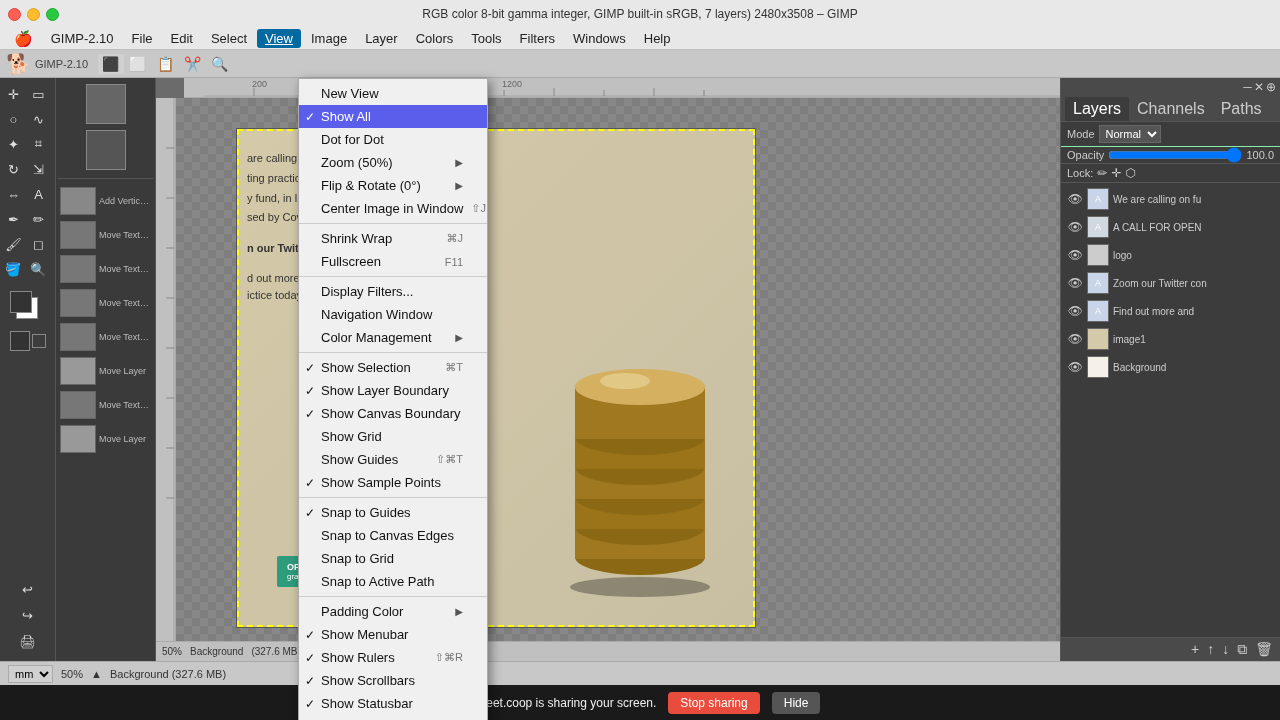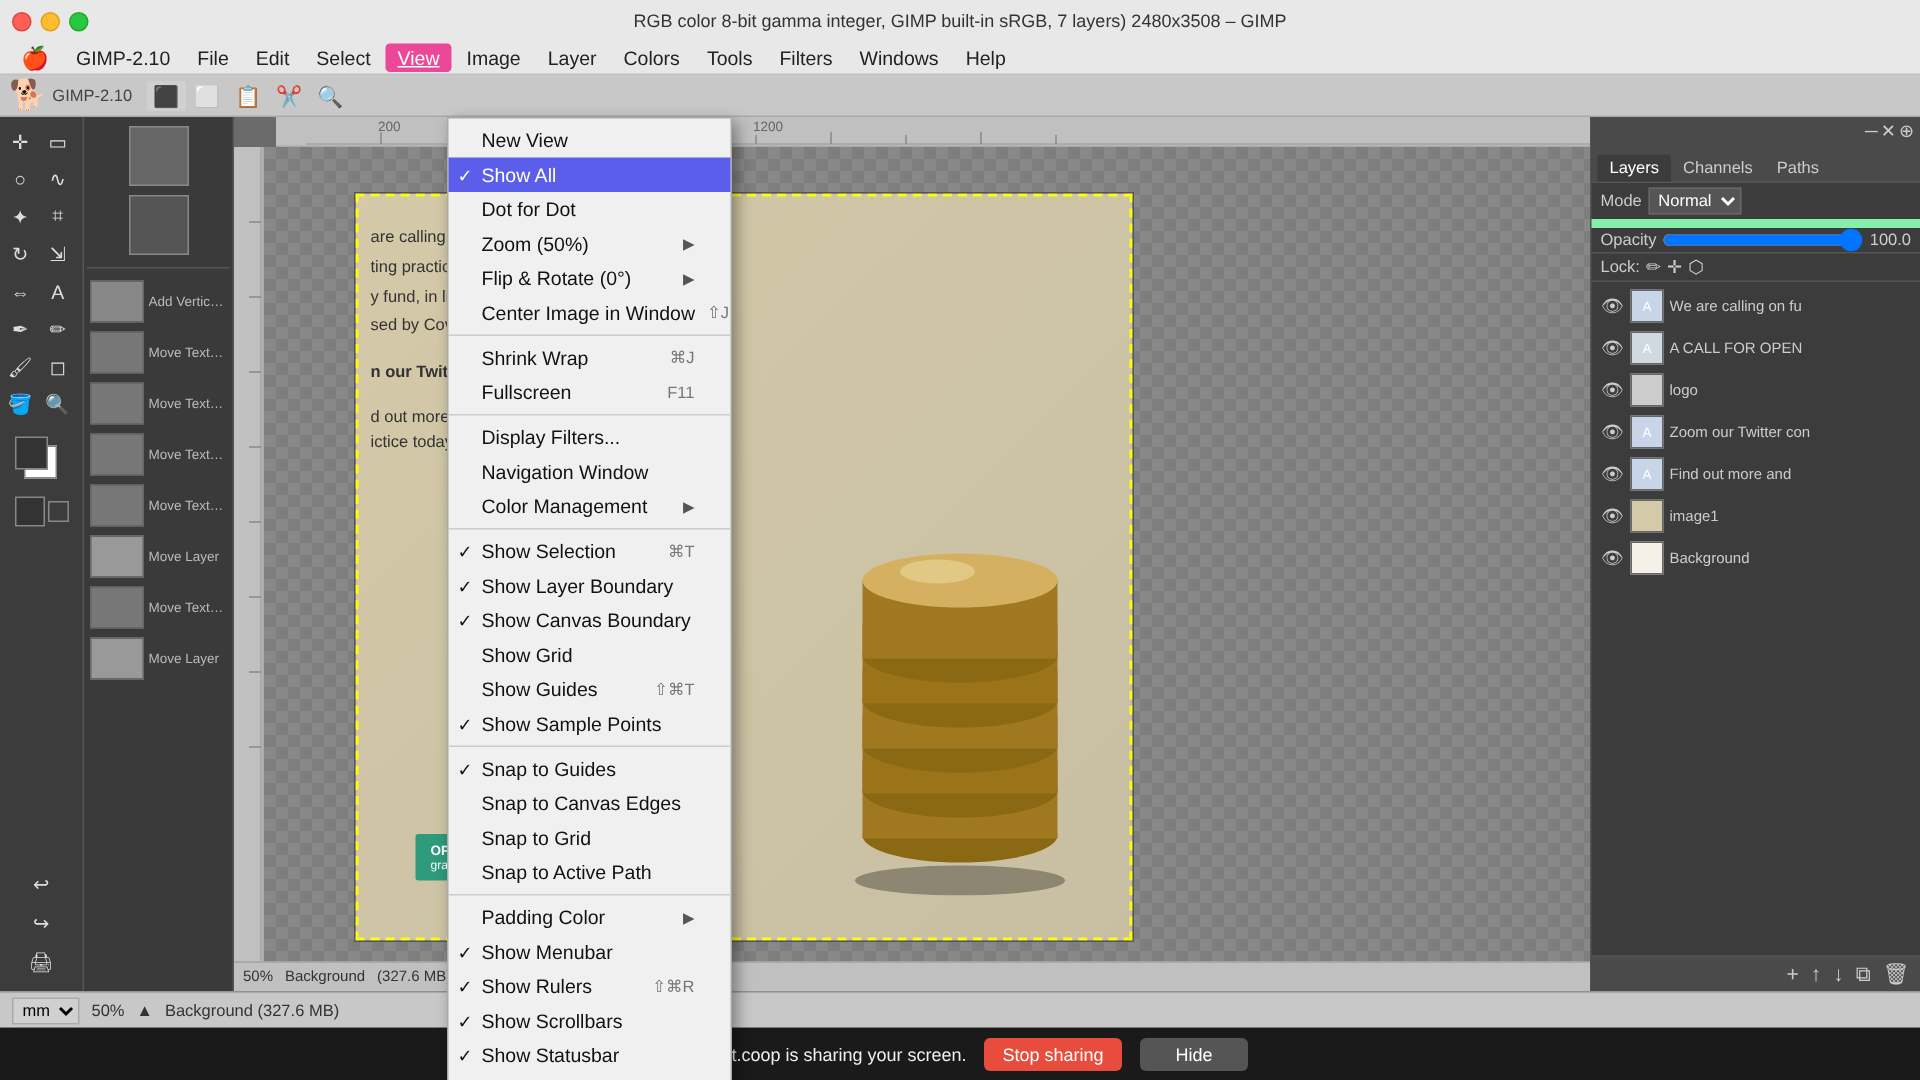--- a/index.html
+++ b/index.html
@@ -51,21 +51,21 @@
       border-bottom: 1px solid #c0c0c0;
     }
     .mac-menu-item {
       padding: 2px 8px;
       font-size: 13px;
       color: #222;
       border-radius: 3px;
       cursor: pointer;
       white-space: nowrap;
     }
-    .mac-menu-item.active { background: #ec4899; color: #fff; text-decoration: underline; }
+    .mac-menu-item.active { background: #0369a1; color: #fff; text-decoration: underline; }
     .apple-icon { font-size: 15px; padding: 0 8px; }
 
     
     .gimp-app {
       display: flex;
       flex-direction: column;
       height: calc(720px - 28px - 22px - 35px);
       position: relative;
     }
 
@@ -120,35 +120,35 @@
     .layers-tabs {
       display: flex;
       background: #4a4a4a;
       height: 26px;
       align-items: flex-end;
       padding: 0 4px;
       border-bottom: 1px solid #555;
     }
     .layers-tab {
       padding: 3px 8px;
-      font-size: 11px;
+      font-size: 16px;
       color: #ccc;
       cursor: pointer;
       border-radius: 2px 2px 0 0;
       margin-top: 16px;
     }
     .layers-tab.active { background: #3c3c3c; color: #fff; }
     .layers-mode-row {
       display: flex;
       align-items: center;
       padding: 3px 6px;
       gap: 4px;
       font-size: 11px;
       color: #ccc;
-      border-bottom: 6px solid #86efac;
+      border-bottom: 1px solid #86efac;
     }
     .layers-mode-row select {
       background: #555; color: #fff; border: 1px solid #666;
       font-size: 11px; padding: 1px 2px;
     }
     .layers-opacity-row {
       display: flex;
       align-items: center;
       padding: 2px 6px;
       gap: 4px;
@@ -324,21 +324,21 @@
       border: none;
       padding: 4px 12px;
       border-radius: 4px;
       font-size: 12px;
       cursor: pointer;
     }
     .hide-btn {
       background: #555;
       color: #fff;
       border: none;
-      padding: 4px 24px;
+      padding: 4px 12px;
       border-radius: 4px;
       font-size: 12px;
       cursor: pointer;
     }
 
     
     .dropdown-overlay {
       position: fixed;
       top: 0; left: 0; right: 0; bottom: 0;
       z-index: 1000;

